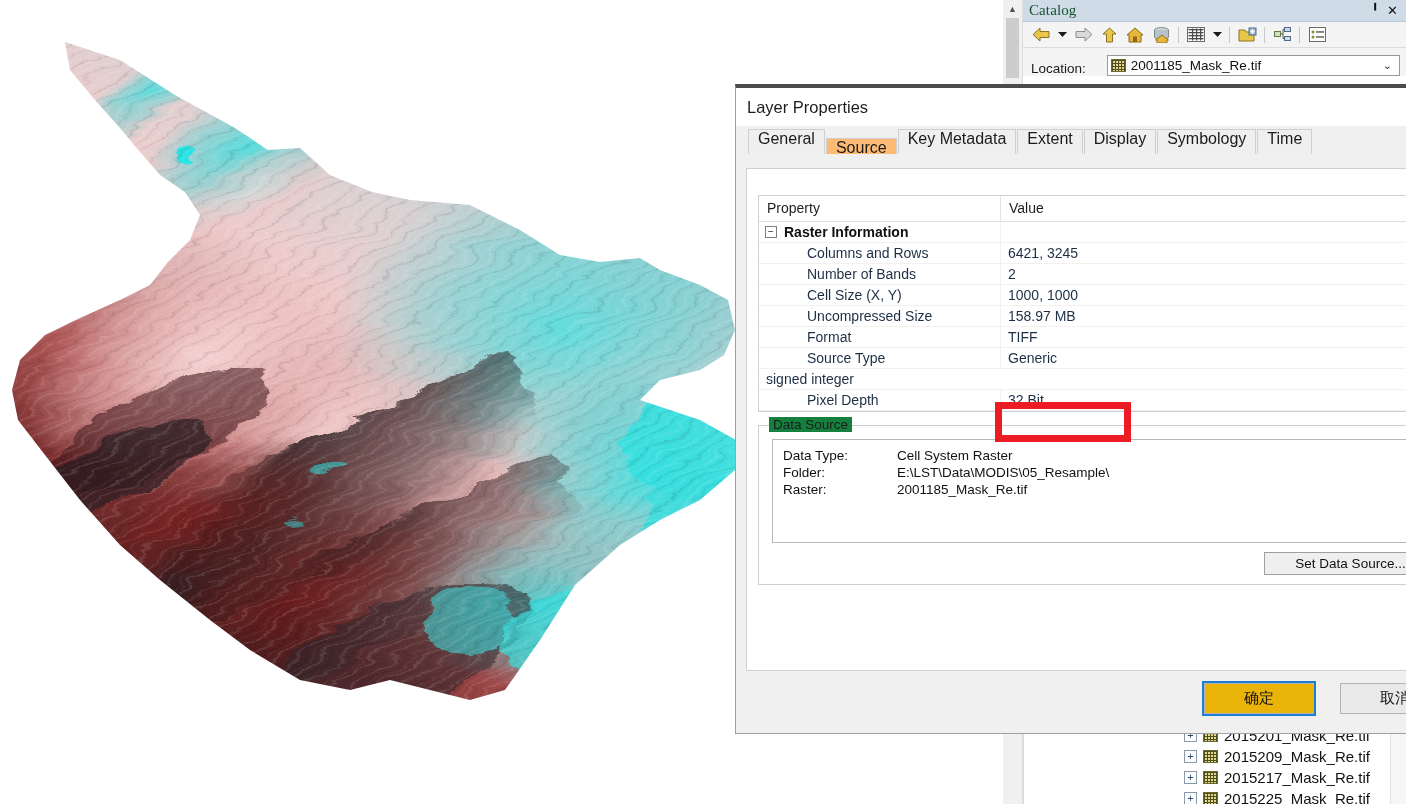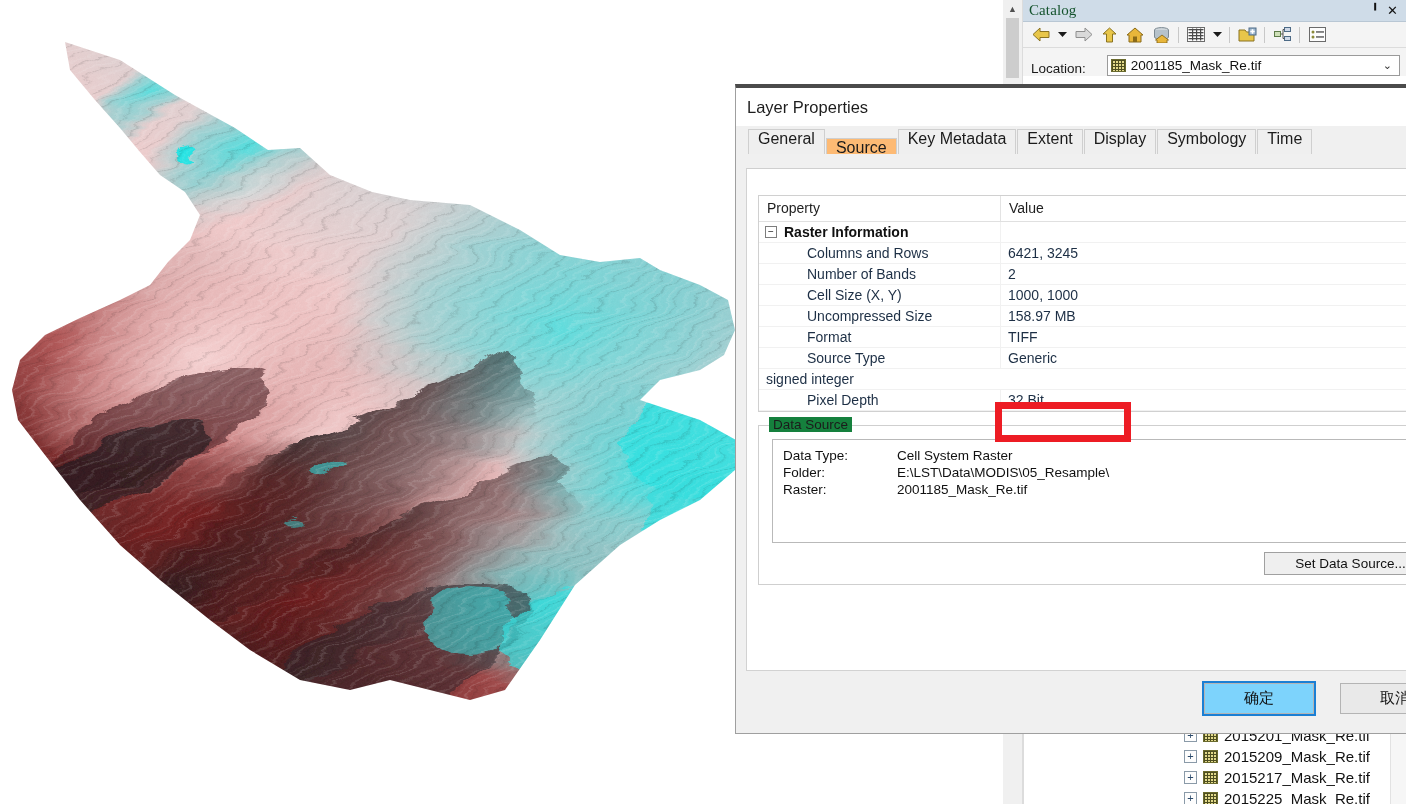--- a/index.html
+++ b/index.html
@@ -180,21 +180,21 @@
     display:flex; align-items:center; justify-content:center;
     font-size:13.5px; color:#111; cursor:pointer;
   }
 
   
   .dlg-footer {
     position:absolute; left:0; right:0; bottom:0; height:62px; background:#f0f0f0;
   }
   .btn-ok {
     position:absolute; left:468px; top:12px; width:110px; height:31px;
-    background:#7dd3fc; border:1px solid #b4b4b4;
+    background:#eab308; border:1px solid #b4b4b4;
     outline:2px solid #1a7fd4; outline-offset:0px;
     display:flex; align-items:center; justify-content:center;
     font-size:15px; color:#111; cursor:pointer;
   }
   .btn-cancel {
     position:absolute; left:604px; top:12px; width:110px; height:31px;
     background:#e9e9e9; border:1px solid #b4b4b4;
     display:flex; align-items:center; justify-content:center;
     font-size:15px; color:#111; cursor:pointer;
   }

